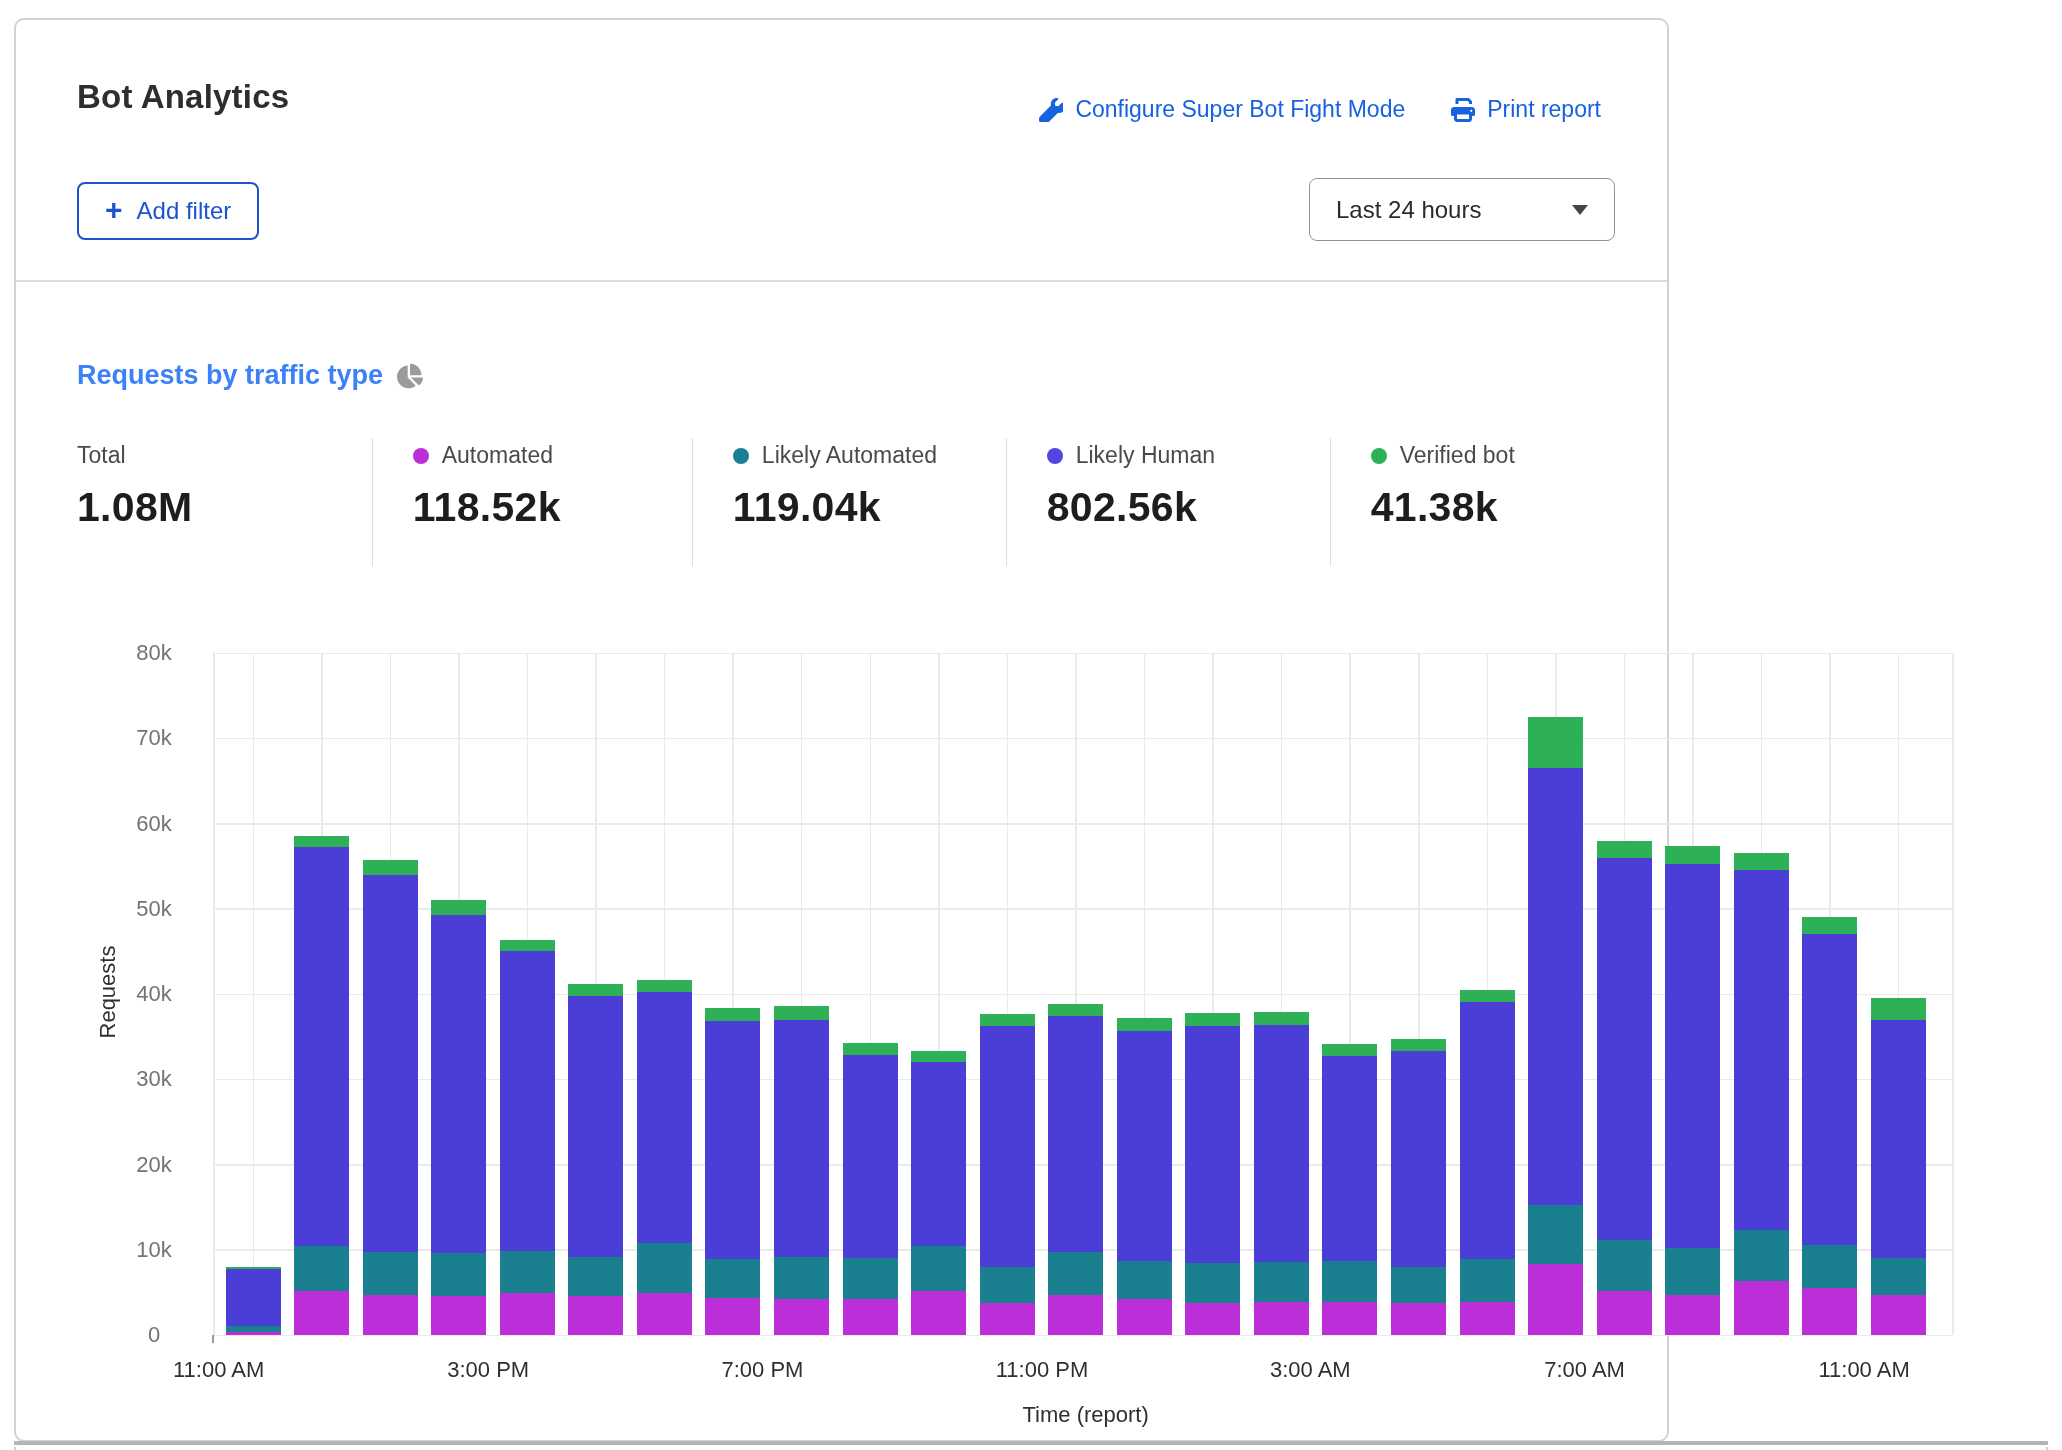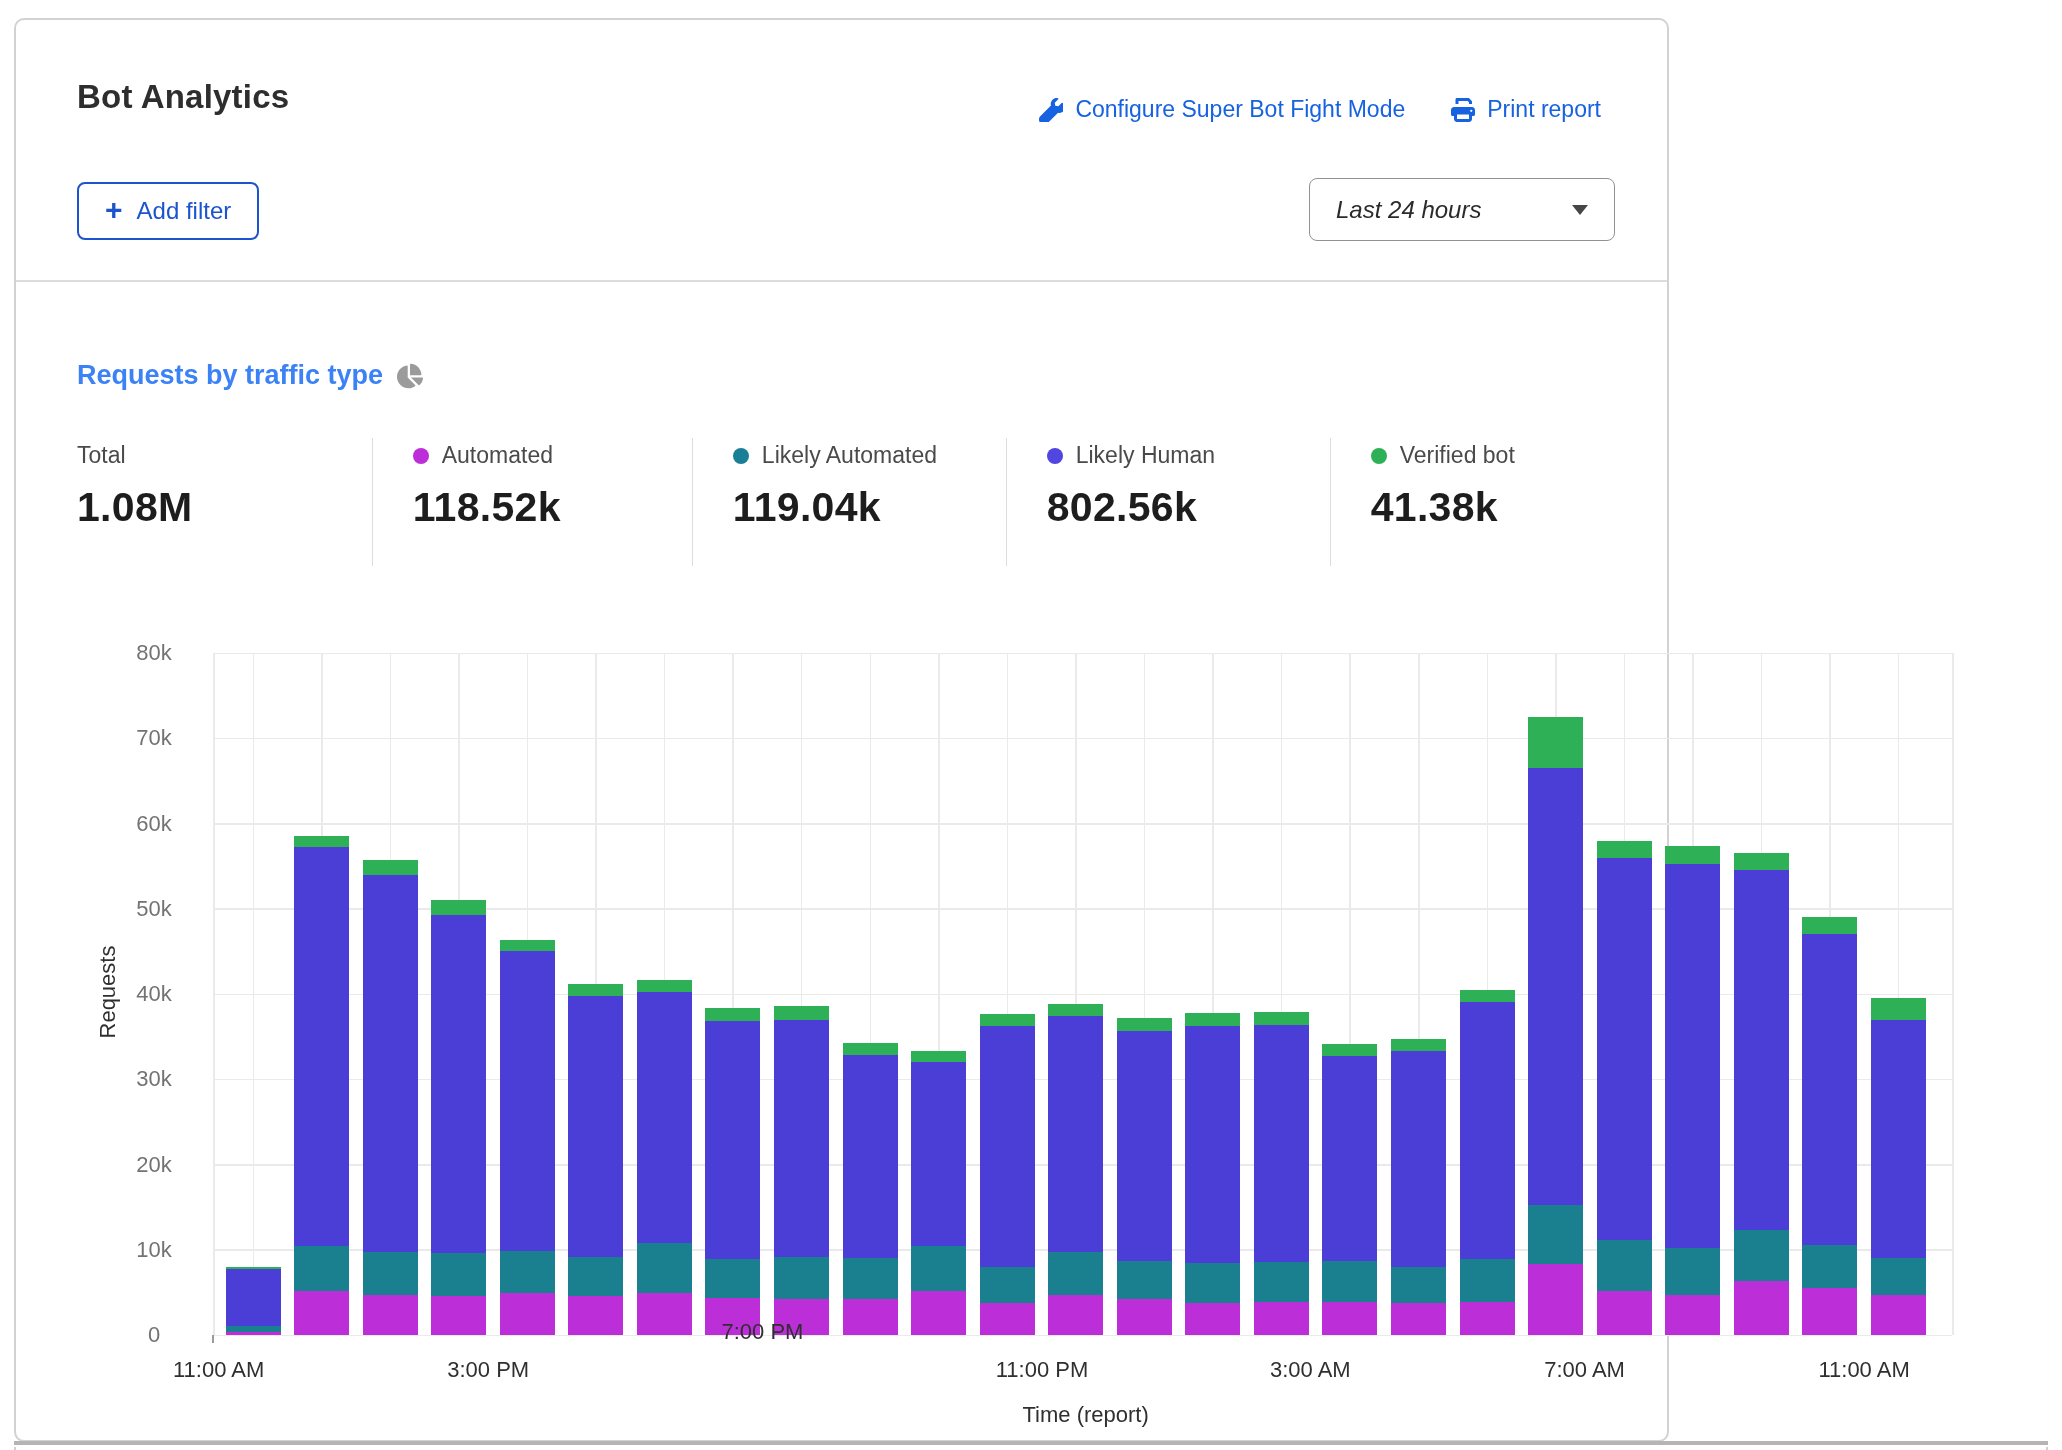--- a/index.html
+++ b/index.html
@@ -11,21 +11,21 @@
 
   
   .page-title { position:absolute; left:61px; top:58px; font-size:33px; font-weight:700; color:#2e2e2e; letter-spacing:.2px; }
   .header-links { position:absolute; right:66px; top:76px; display:flex; align-items:center; gap:46px; }
   .hlink { display:flex; align-items:center; gap:12px; color:#1662e0; font-size:23px; cursor:pointer; }
   .hlink svg { display:block; }
   .add-filter { position:absolute; left:61px; top:162px; height:58px; padding:0 26px; display:flex; align-items:center; gap:14px;
                 border:2px solid #1c54cd; border-radius:8px; background:#fff; color:#1c54cd; font-size:24px; }
   .add-filter .plus { font-size:30px; font-weight:700; margin-top:-3px; }
   .dropdown { position:absolute; right:52px; top:158px; width:306px; height:63px; border:1.5px solid #929292; border-radius:8px;
-              background:#fff; display:flex; align-items:center; padding:0 26px; font-size:24px; color:#2b2b2b;font-style:italic; }
+              background:#fff; display:flex; align-items:center; padding:0 26px; font-size:24px; color:#2b2b2b; }
   .dropdown .caret { margin-left:auto; width:0; height:0; border-left:8px solid transparent; border-right:8px solid transparent; border-top:10px solid #464646; }
   .header-divider { position:absolute; left:0; top:260px; width:100%; height:1.5px; background:#dcdcdc; }
 
   
   .section-title-row { position:absolute; left:61px; top:340px; display:flex; align-items:center; gap:14px; }
   .section-title { font-size:27px; font-weight:700; color:#3b82f6; }
   
   .stats { position:absolute; left:61px; top:418px; right:0; display:flex; height:128px; }
   .stat { padding-left:40px; border-left:1.5px solid #ddd; }
   .stat:first-child { padding-left:0; border-left:none; }
@@ -262,21 +262,21 @@
       <div class="bar-seg" style="left: 1786.38px; width: 55px; top: 1268.11px; height: 46.8875px; background: rgb(188, 47, 216);"></div>
       <div class="bar-seg" style="left: 1786.38px; width: 55px; top: 1225.49px; height: 42.625px; background: rgb(26, 127, 143);"></div>
       <div class="bar-seg" style="left: 1786.38px; width: 55px; top: 914.325px; height: 311.163px; background: rgb(74, 62, 215);"></div>
       <div class="bar-seg" style="left: 1786.38px; width: 55px; top: 897.275px; height: 17.05px; background: rgb(46, 177, 86);"></div>
       <div class="bar-seg" style="left: 1854.94px; width: 55px; top: 1274.93px; height: 40.0675px; background: rgb(188, 47, 216);"></div>
       <div class="bar-seg" style="left: 1854.94px; width: 55px; top: 1238.27px; height: 36.6575px; background: rgb(26, 127, 143);"></div>
       <div class="bar-seg" style="left: 1854.94px; width: 55px; top: 999.575px; height: 238.7px; background: rgb(74, 62, 215);"></div>
       <div class="bar-seg" style="left: 1854.94px; width: 55px; top: 978.263px; height: 21.3125px; background: rgb(46, 177, 86);"></div>
       <div class="xtick" style="left: 157px; top: 1337px;">11:00 AM</div>
       <div class="xtick" style="left: 431.24px; top: 1337px;">3:00 PM</div>
-      <div class="xtick" style="left: 705.48px; top: 1299px;">7:00 PM</div>
+      <div class="xtick" style="left: 705.48px; top: 1337px;">7:00 PM</div>
       <div class="xtick" style="left: 979.72px; top: 1337px;">11:00 PM</div>
       <div class="xtick" style="left: 1253.96px; top: 1337px;">3:00 AM</div>
       <div class="xtick" style="left: 1528.2px; top: 1337px;">7:00 AM</div>
       <div class="xtick" style="left: 1802.44px; top: 1337px;">11:00 AM</div>
       <div class="zero-tick" style="left: 196px; top: 1315px;"></div>
       <div class="ylabel" style="left: 37px; top: 959px; width: 110px;">Requests</div>
       <div class="xlabel" style="left: 1006.5px; top: 1382px;">Time (report)</div>
     </div>
 </div>
 <div class="card-bottom-line"></div>

